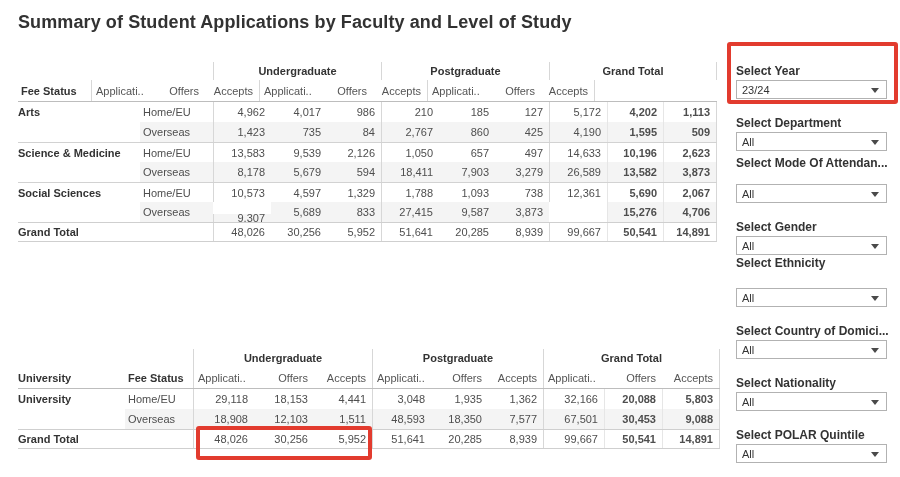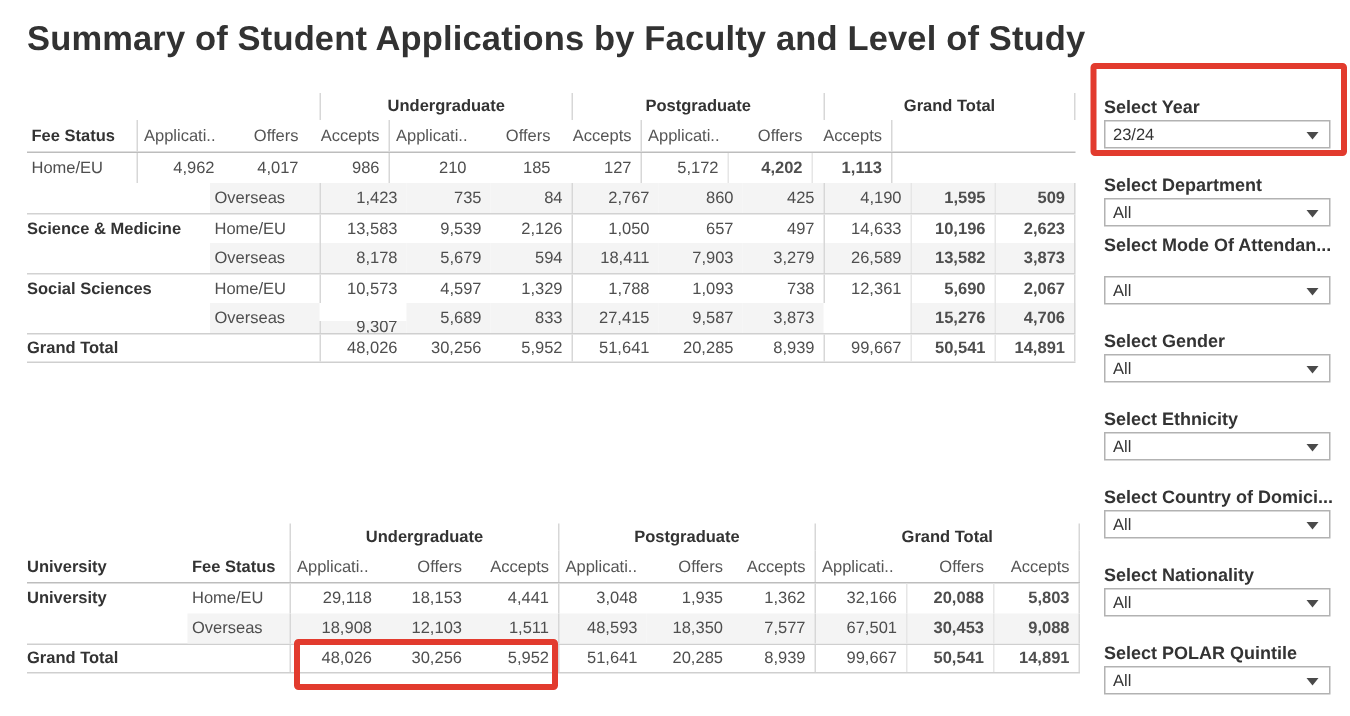--- a/index.html
+++ b/index.html
@@ -1,19 +1,19 @@
 <!DOCTYPE html>
 <html style="--red: #e23b2e; --band: #f4f4f4; --bdr: #d7d7d7; --ddbdr: #b2b2b2; --hdr: #333333; --val: #4e4e4e;"><head>
 <meta charset="utf-8">
 <style>
   :root { --red:#e23b2e; --band:#f4f4f4; --bdr:#d7d7d7; --bdrf:#e6e6e6; --ddbdr:#b2b2b2; --hdr:#333333; --val:#4e4e4e; }
   * { margin:0; padding:0; box-sizing:border-box; }
   body { width:900px; height:477px; background:#ffffff; font-family:"Liberation Sans", sans-serif; }
   #stage { position:relative; width:900px; height:477px; overflow:hidden; background:#ffffff; }
-  .title { position:absolute; left:18px; top:12px; font-size:23px; font-weight:bold; color:#323232; letter-spacing:0.1px; white-space:nowrap; }
+  .title { position:absolute; left:18px; top:12px; font-size:18px; font-weight:bold; color:#323232; letter-spacing:0.1px; white-space:nowrap; }
   .ttable { position:absolute; left:18px; font-size:11px; color:var(--val); }
   .trow { display:flex; align-items:stretch; }
   .cell { flex:none; display:flex; align-items:center; overflow:hidden; white-space:nowrap; }
   .num { justify-content:flex-end; padding-right:6px; }
   .appL { justify-content:flex-start; padding-left:4px; }
   .bL { border-left:1px solid var(--bdr); }
   .bLf { border-left:1px solid var(--bdrf);font-weight:bold; }
   .bR { border-right:1px solid var(--bdr); }
   .ghrow { height:18px; }
   .ghcell { justify-content:center; font-weight:bold; color:var(--hdr); }
@@ -52,20 +52,21 @@
         <div class="cell subh num" style="width: 56px;">Offers</div>
         <div class="cell subh num" style="width: 54px;">Accepts</div>
         <div class="cell subh appL bL" style="width: 58px;">Applicati..</div>
         <div class="cell subh num" style="width: 56px;">Offers</div>
         <div class="cell subh num" style="width: 54px;">Accepts</div>
         <div class="cell subh appL bL" style="width: 58px;">Applicati..</div>
         <div class="cell subh num" style="width: 56px;">Offers</div>
         <div class="cell subh num bR" style="width: 54px;">Accepts</div>
       </div>
       <div class="trow drow">
+        <div class="cell lab" style="width: 122px;">Arts</div>
         <div class="cell fee" style="width: 73px;">Home/EU</div>
         <div class="cell num bL" style="width: 58px;">4,962</div>
         <div class="cell num" style="width: 56px;">4,017</div>
         <div class="cell num" style="width: 54px;">986</div>
         <div class="cell num bL" style="width: 58px;">210</div>
         <div class="cell num" style="width: 56px;">185</div>
         <div class="cell num" style="width: 54px;">127</div>
         <div class="cell num bL" style="width: 58px;">5,172</div>
         <div class="cell num bLf" style="width: 56px;">4,202</div>
         <div class="cell num bLf bR" style="width: 54px;">1,113</div>
@@ -221,21 +222,21 @@
       <div class="flabel" style="top: 156px;">Select Mode Of Attendan...</div>
       <div class="fbox" style="top: 184px;">
         <div class="fval">All</div>
         <div class="caret"></div>
       </div>
       <div class="flabel" style="top: 220px;">Select Gender</div>
       <div class="fbox" style="top: 236px;">
         <div class="fval">All</div>
         <div class="caret"></div>
       </div>
-      <div class="flabel" style="top: 272px;">Select Ethnicity</div>
+      <div class="flabel" style="top: 256px;">Select Ethnicity</div>
       <div class="fbox" style="top: 288px;">
         <div class="fval">All</div>
         <div class="caret"></div>
       </div>
       <div class="flabel" style="top: 324px;">Select Country of Domici...</div>
       <div class="fbox" style="top: 340px;">
         <div class="fval">All</div>
         <div class="caret"></div>
       </div>
       <div class="flabel" style="top: 376px;">Select Nationality</div>

